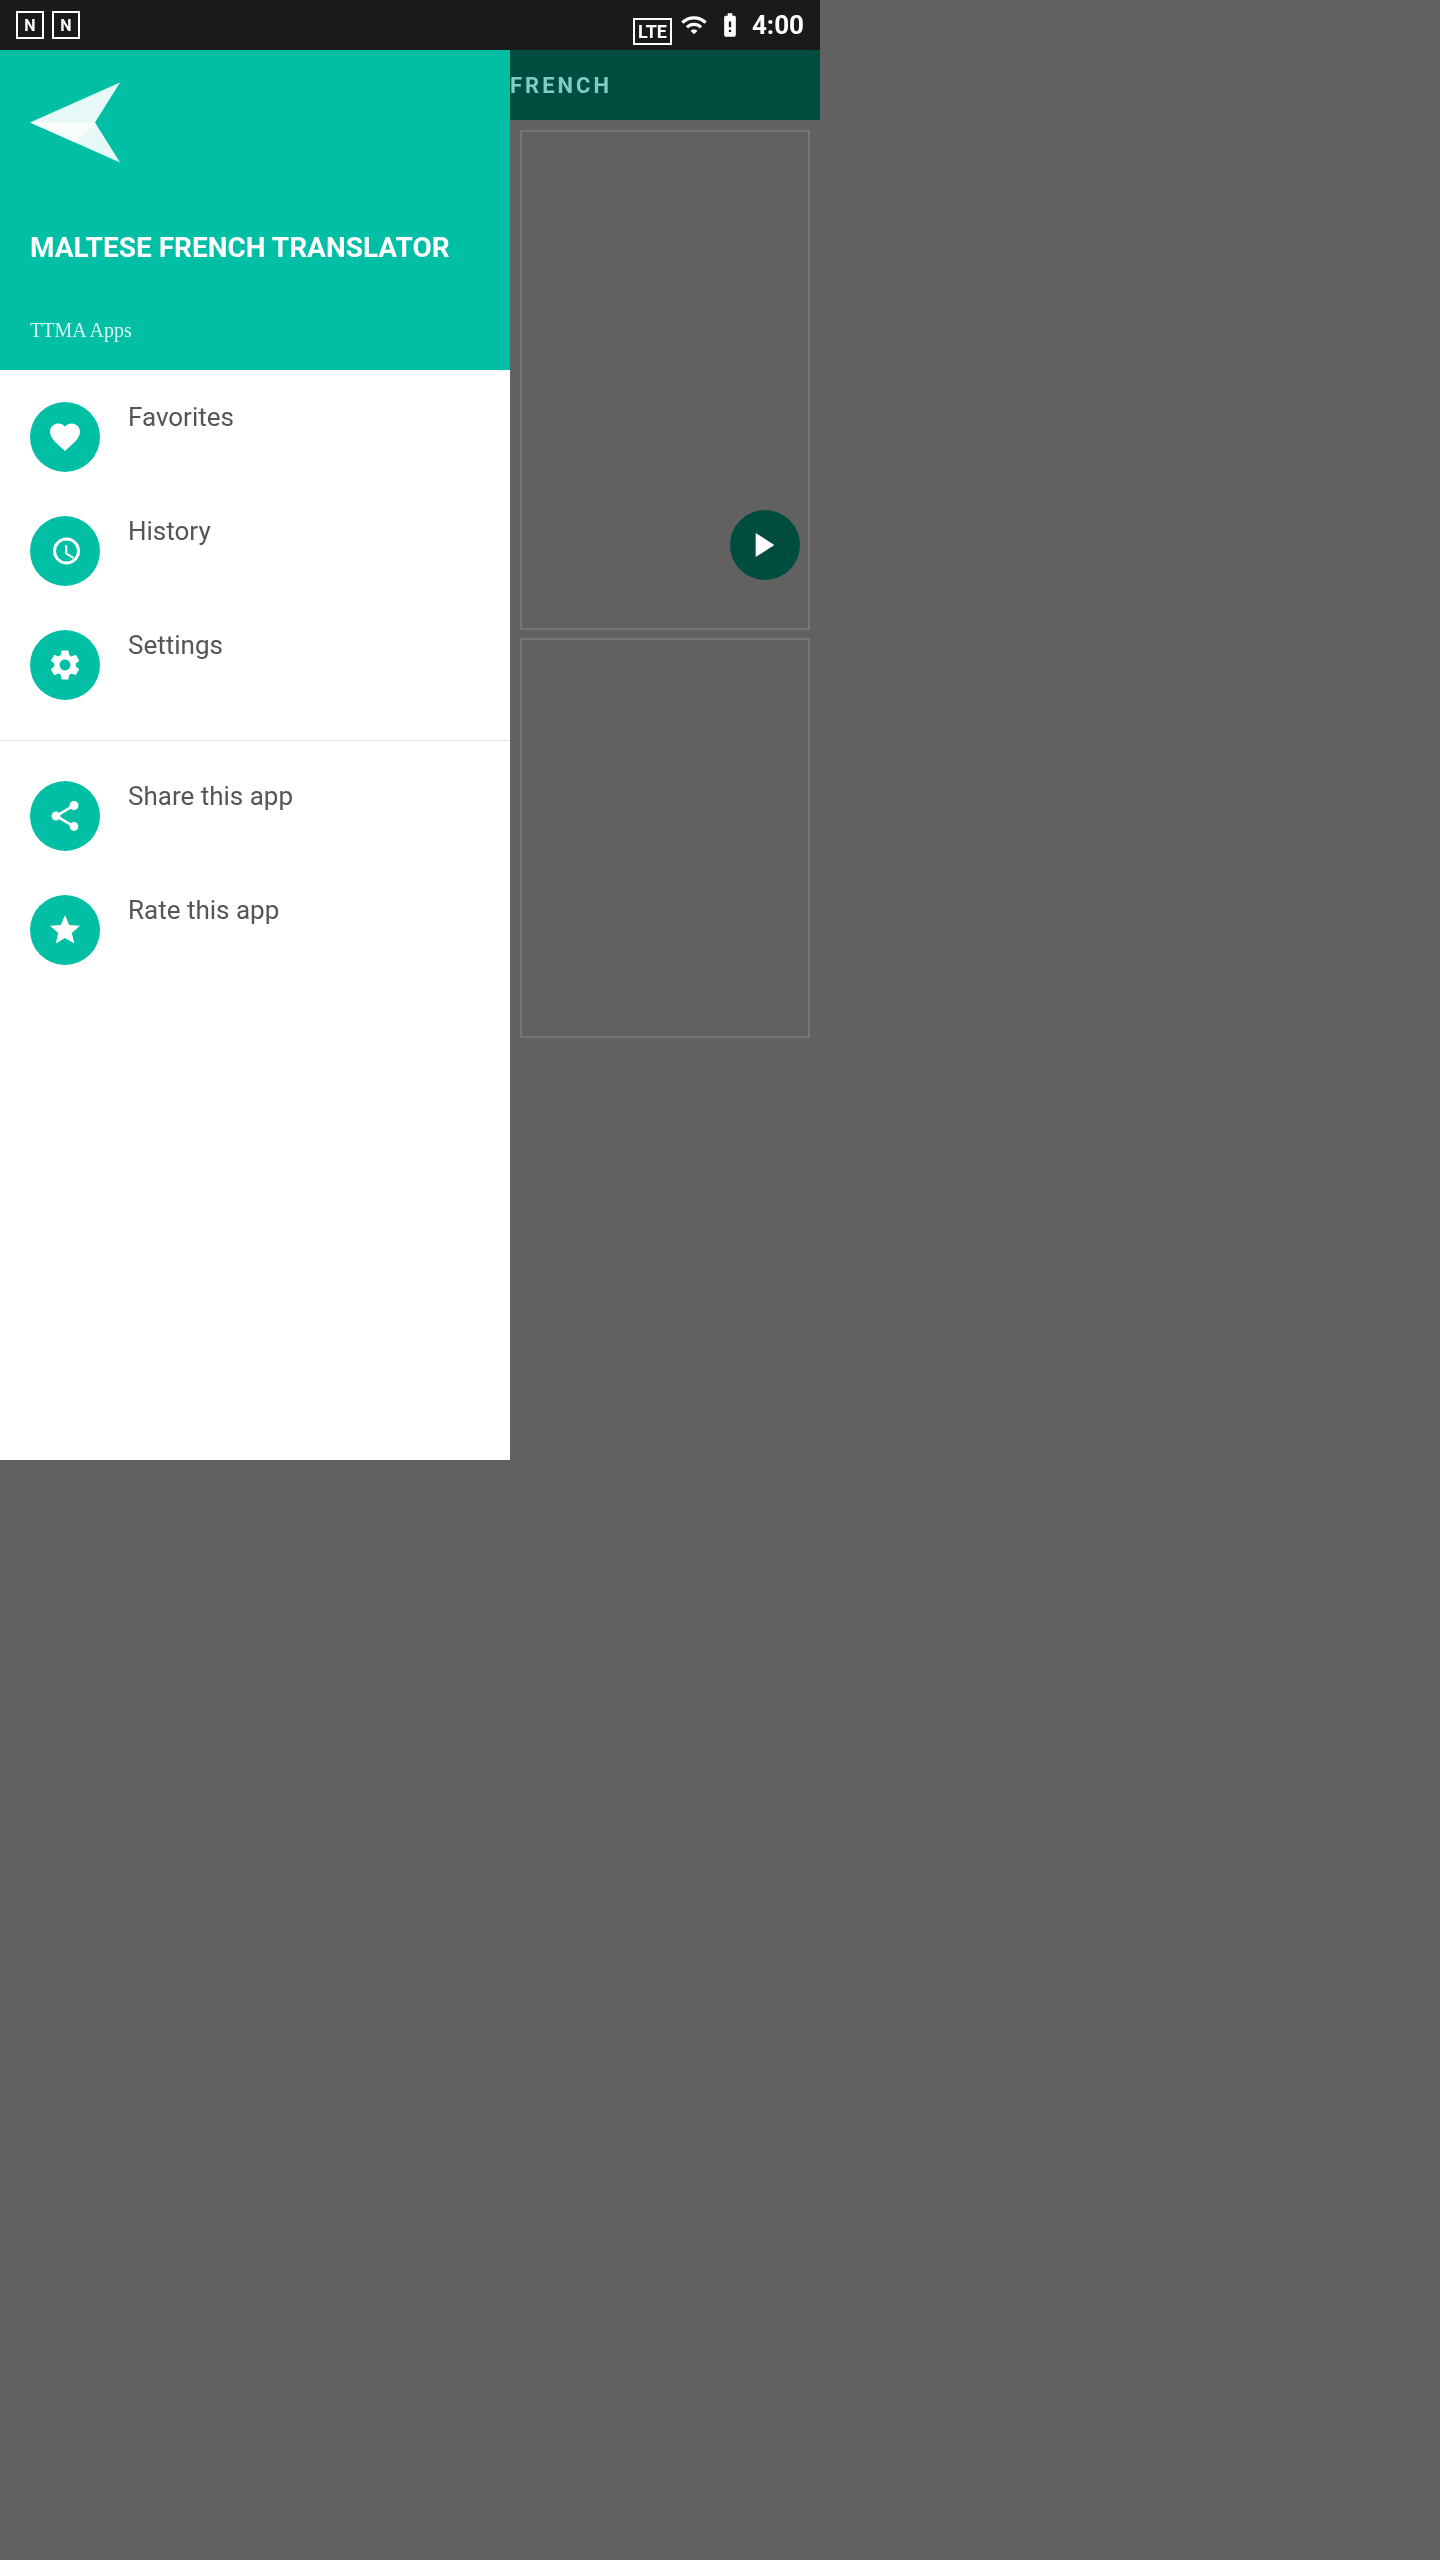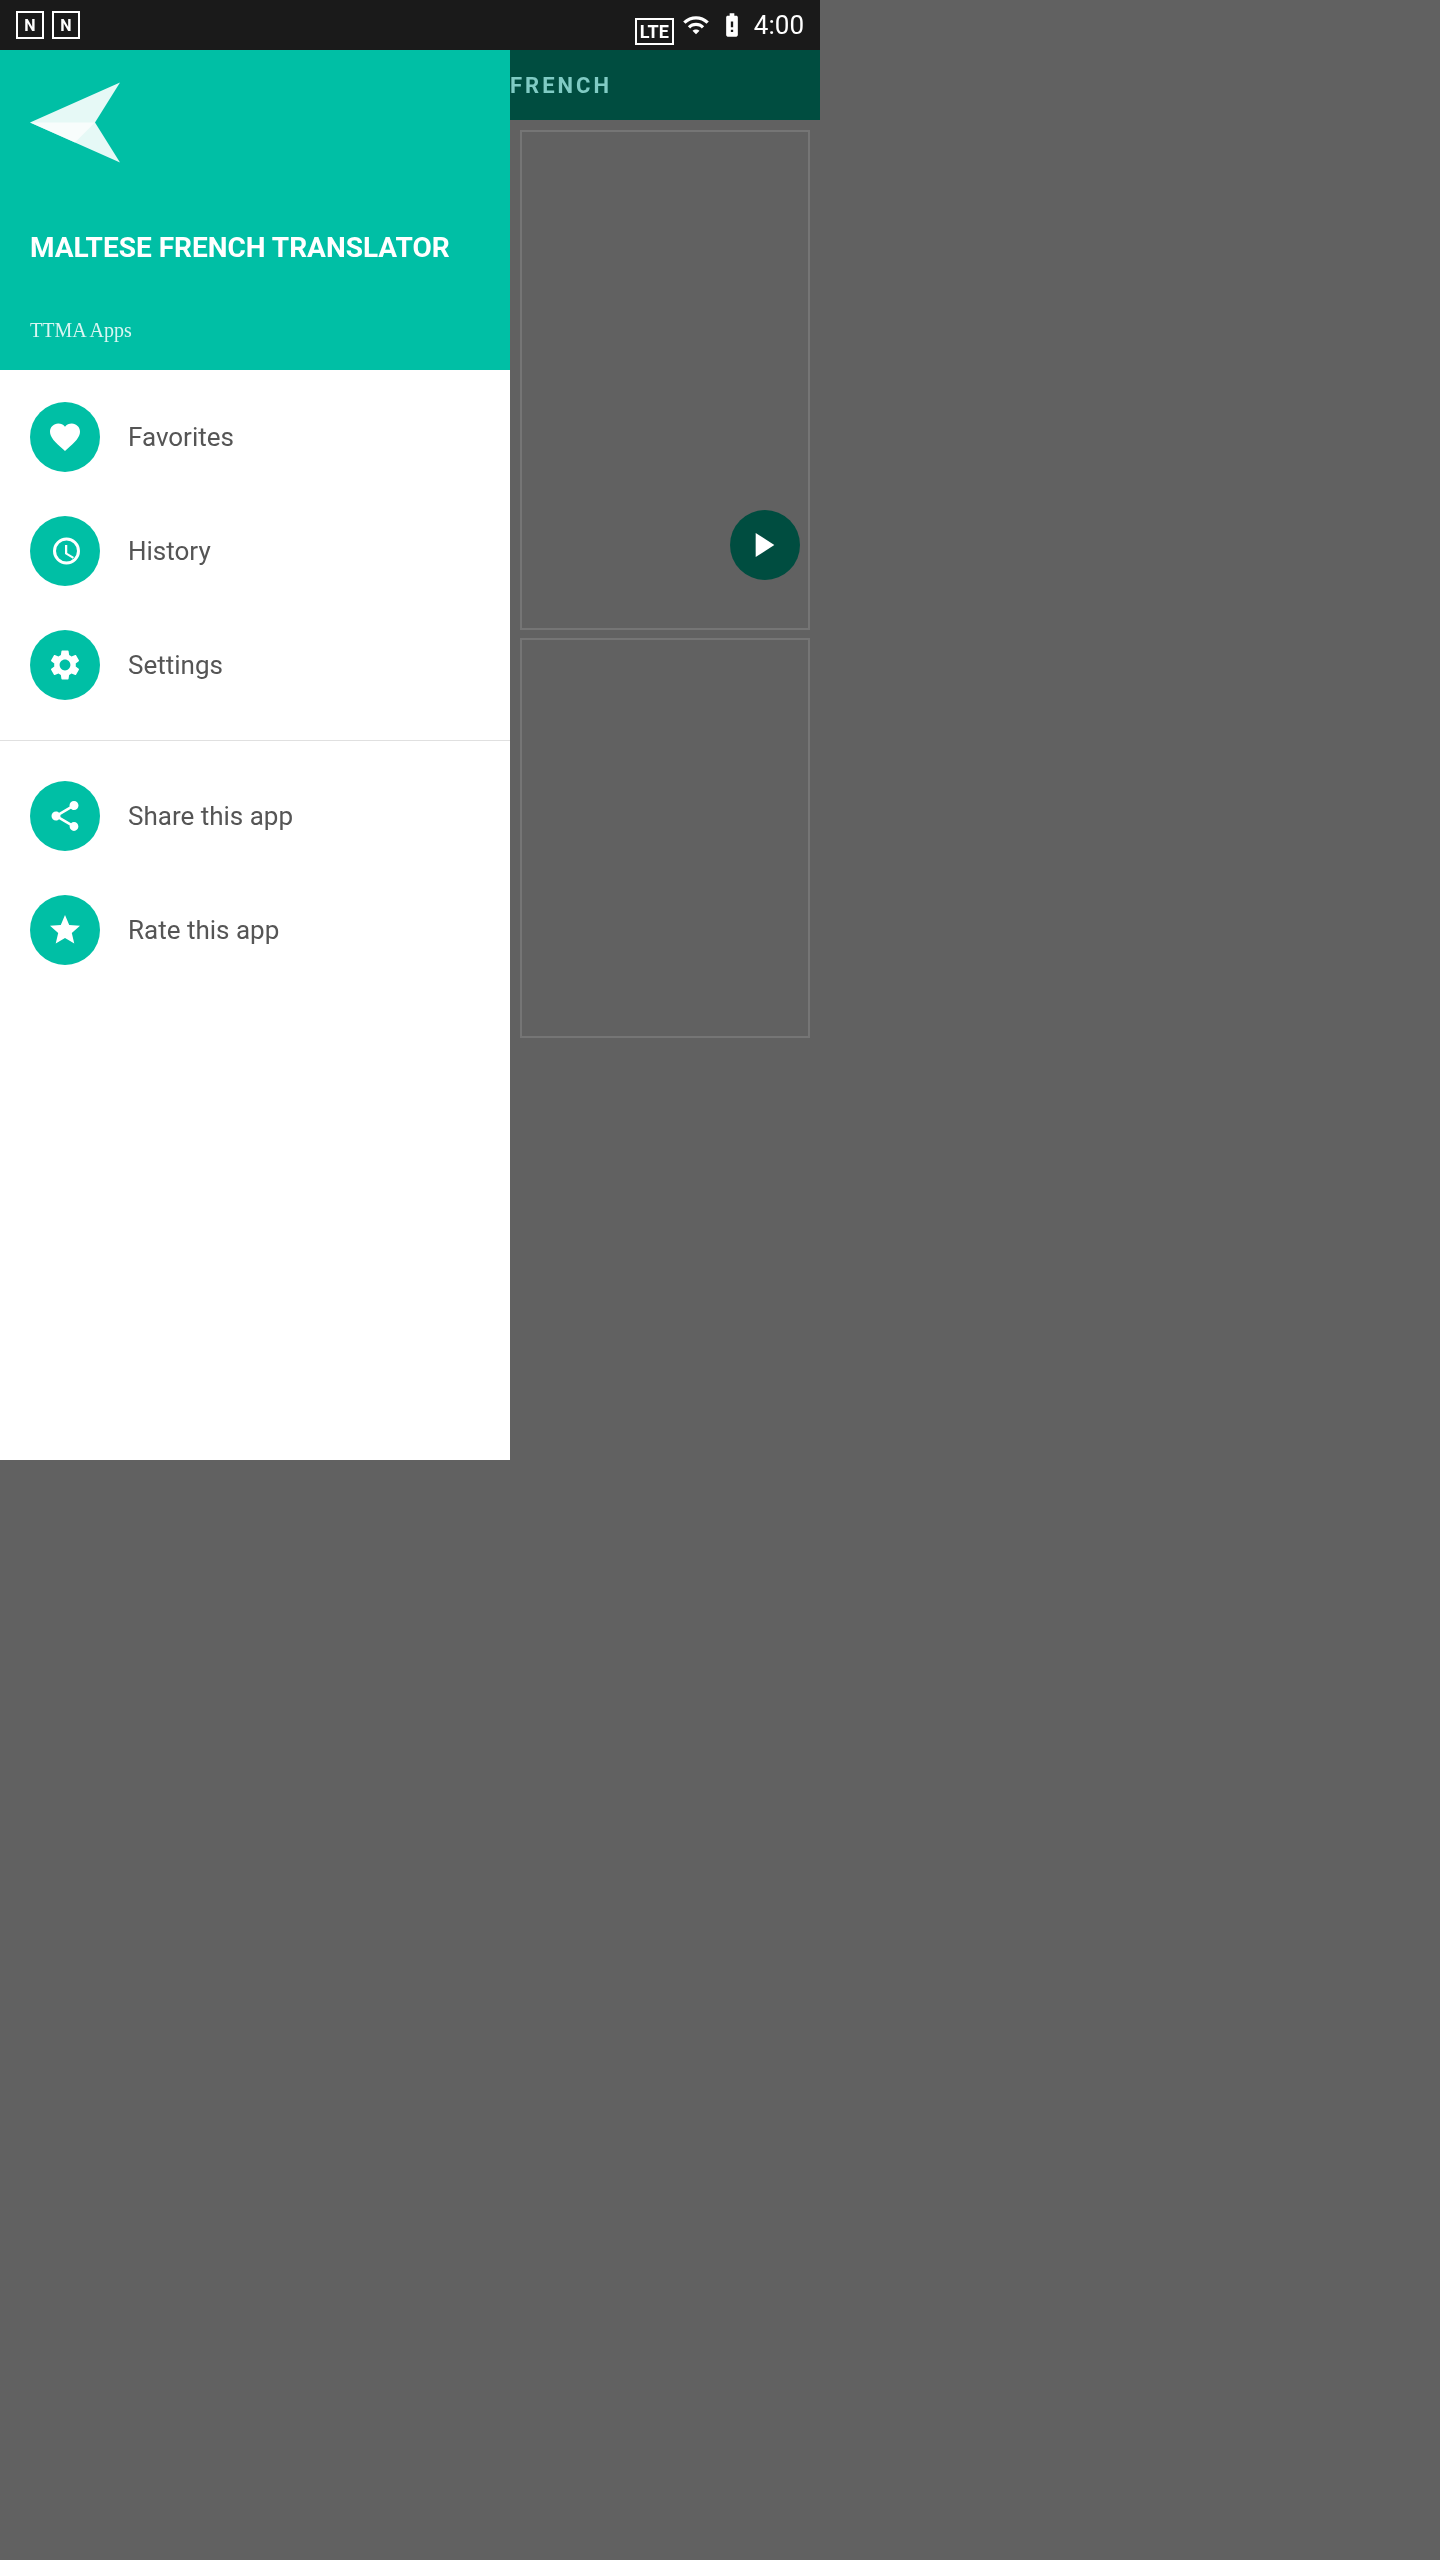--- a/index.html
+++ b/index.html
@@ -66,21 +66,21 @@
       font-size: 18px;
       font-weight: bold;
       border: 2px solid white;
       padding: 1px 3px;
       margin-top: 13px;
     }
 
     .time-text {
       color: white;
       font-size: 26px;
-      font-weight: normal;
+      font-weight: bold;
     }
 
     
     .main-container {
       position: absolute;
       top: 50px;
       left: 0;
       width: 100%;
       height: calc(100% - 50px);
       display: flex;
@@ -125,21 +125,21 @@
       font-family: Liberation Serif, serif;
     }
 
     
     .menu-section {
       padding: 10px 0;
     }
 
     .menu-item {
       display: flex;
-      align-items: center;
+      align-items: flex-start;
       padding: 22px 30px;
       cursor: pointer;
     }
 
     .menu-icon-circle {
       width: 70px;
       height: 70px;
       border-radius: 50%;
       background: #00BFA5;
       display: flex;

